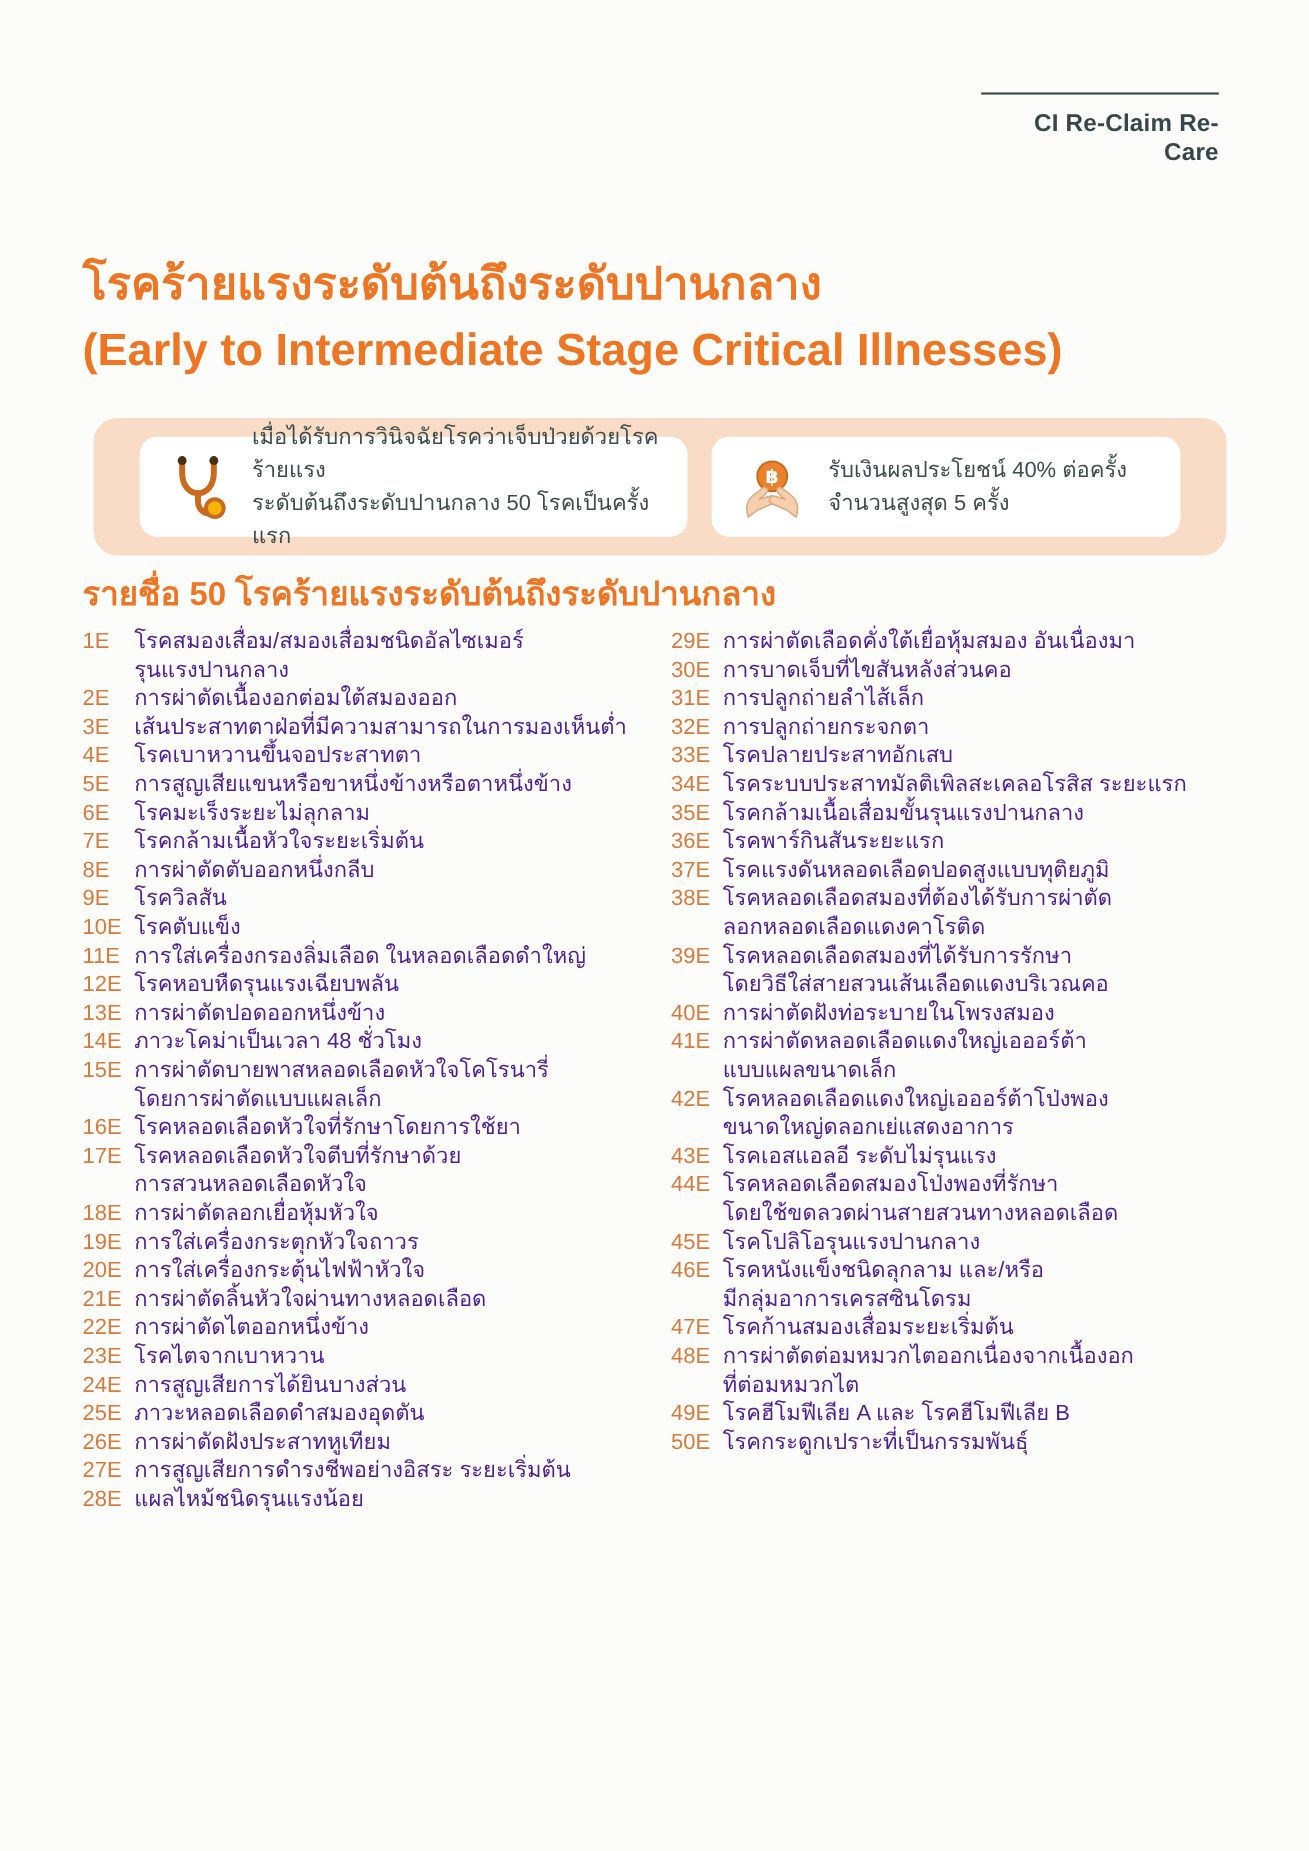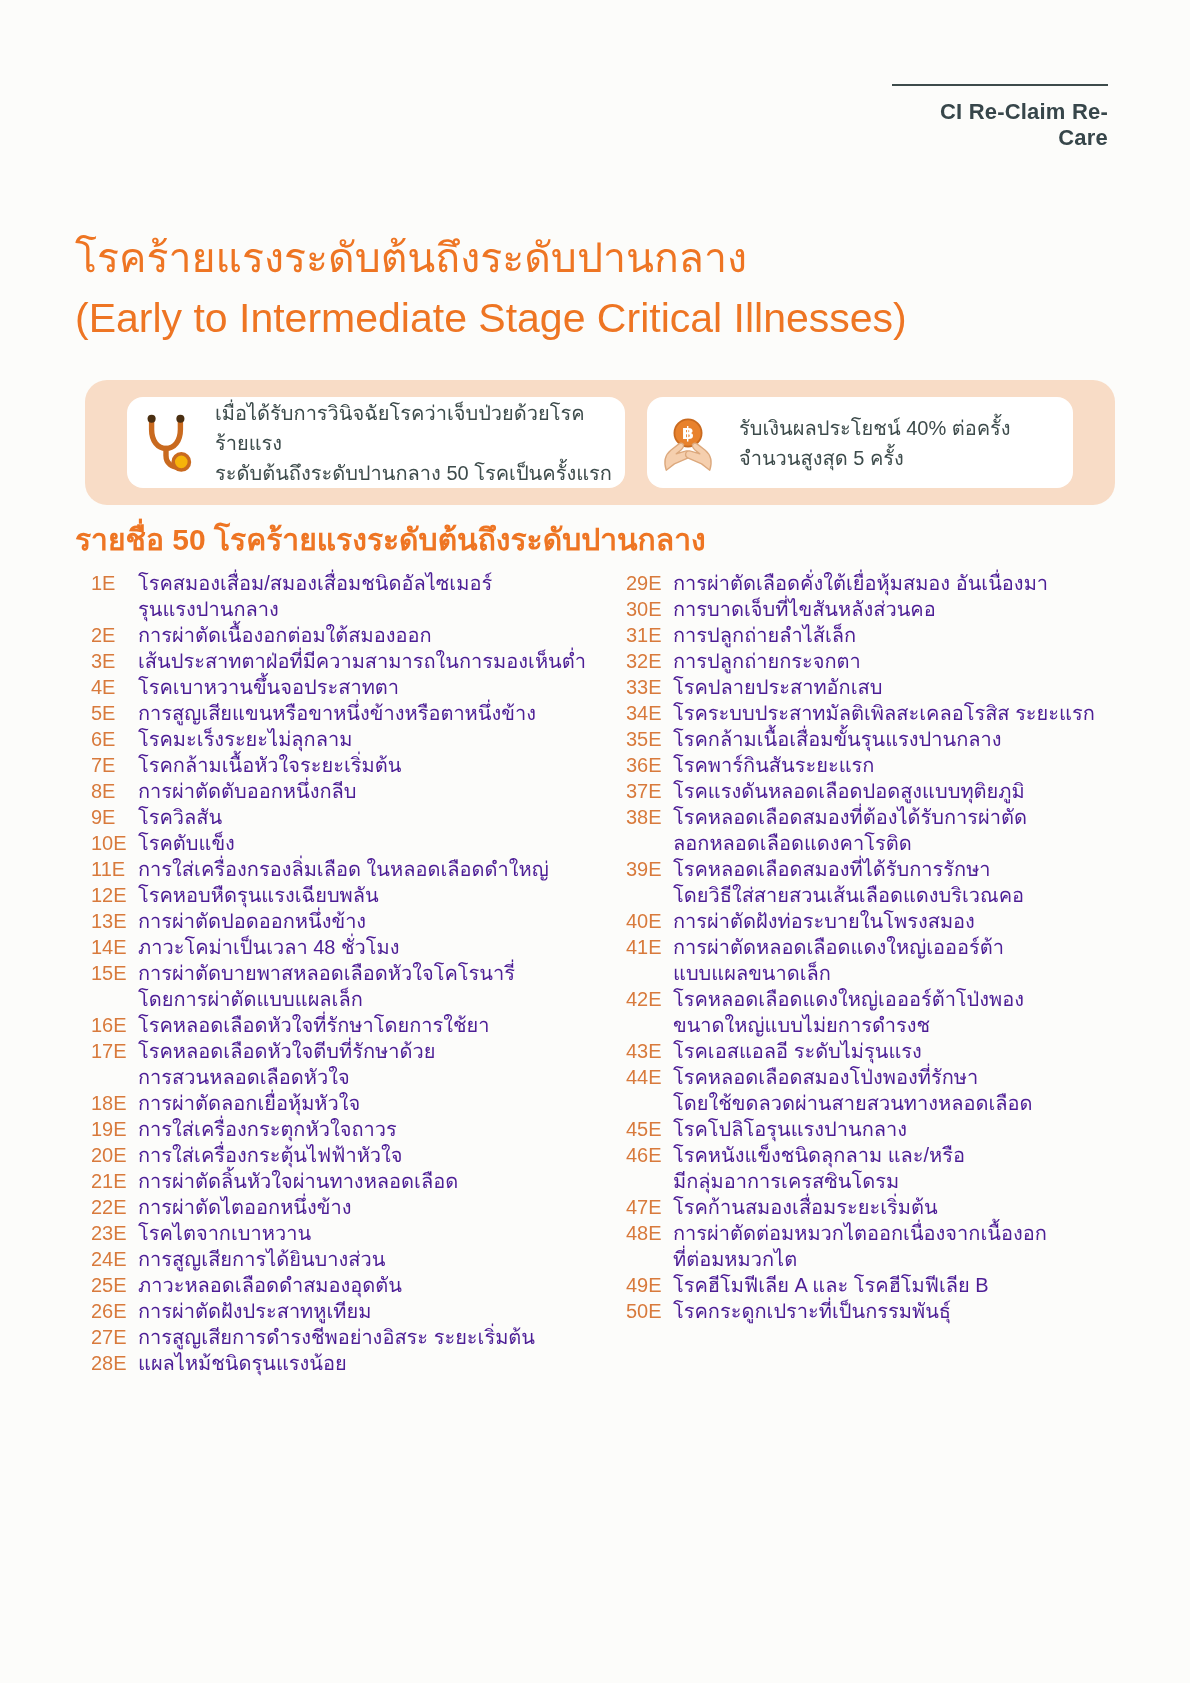--- a/index.html
+++ b/index.html
@@ -10,38 +10,38 @@
     overflow:hidden;
   }
 
   
   .brand-block { position:absolute; top:84px; right:82px; width:216px; text-align:right; }
   .brand-rule { height:2px; background:#3d4b4b; margin-bottom:13px; }
   .brand-text { font-size:22px; font-weight:bold; color:#37464a; letter-spacing:.2px; }
 
   
   .title-block { position:absolute; left:75px; top:228px; }
-  .title-line { font-size:41px; font-weight:normal; color:#ee7523; line-height:60px; white-space:nowrap; }
+  .title-line { font-size:41px; font-weight:bold; color:#ee7523; line-height:60px; white-space:nowrap; }
 
   
   .banner { position:absolute; left:85px; top:380px; width:1030px; height:125px;
             background:#f8dcc6; border-radius:22px; }
   .card { position:absolute; top:17px; height:91px; background:#ffffff; border-radius:16px;
-          display:flex; align-items:center; gap:22px; padding:0 12px; box-sizing:border-box; }
+          display:flex; align-items:center; gap:22px; padding:0 26px; box-sizing:border-box; }
   .card-left  { left:42px;  width:498px; }
   .card-right { left:562px; width:426px; }
   .card-text { font-size:20px; line-height:30px; color:#3d4b4b; }
   .card-icon { flex:0 0 auto; display:flex; align-items:center; justify-content:center; }
 
   
   .section-heading { position:absolute; left:75px; top:516px;
                      font-size:30px; font-weight:bold; color:#ee7523; white-space:nowrap; }
 
   
-  .list-columns { position:absolute; left:75px; top:570px; width:1040px; display:flex;margin-left:16px; }
+  .list-columns { position:absolute; left:75px; top:570px; width:1040px; display:flex; }
   .col { box-sizing:border-box; }
   .col-left  { width:535px; }
   .col-right { width:505px; }
   .row { display:flex; font-size:20px; line-height:26px; }
   .row .num { flex:0 0 47px; color:#d87a3c; }
   .row .text { color:#4c1d95; }
 </style>
 </head>
 <body>
 
@@ -342,21 +342,21 @@
         <span class="num">41E</span>
         <span class="text">
           <div>การผ่าตัดหลอดเลือดแดงใหญ่เอออร์ต้า</div>
           <div>แบบแผลขนาดเล็ก</div>
         </span>
       </div>
       <div class="row">
         <span class="num">42E</span>
         <span class="text">
           <div>โรคหลอดเลือดแดงใหญ่เอออร์ต้าโป่งพอง</div>
-          <div>ขนาดใหญ่แบบไม่ยการดำรงช</div>
+          <div>ขนาดใหญ่ดลอกเย่แสดงอาการ</div>
         </span>
       </div>
       <div class="row">
         <span class="num">43E</span>
         <span class="text">
           <div>โรคเอสแอลอี ระดับไม่รุนแรง</div>
         </span>
       </div>
       <div class="row">
         <span class="num">44E</span>

